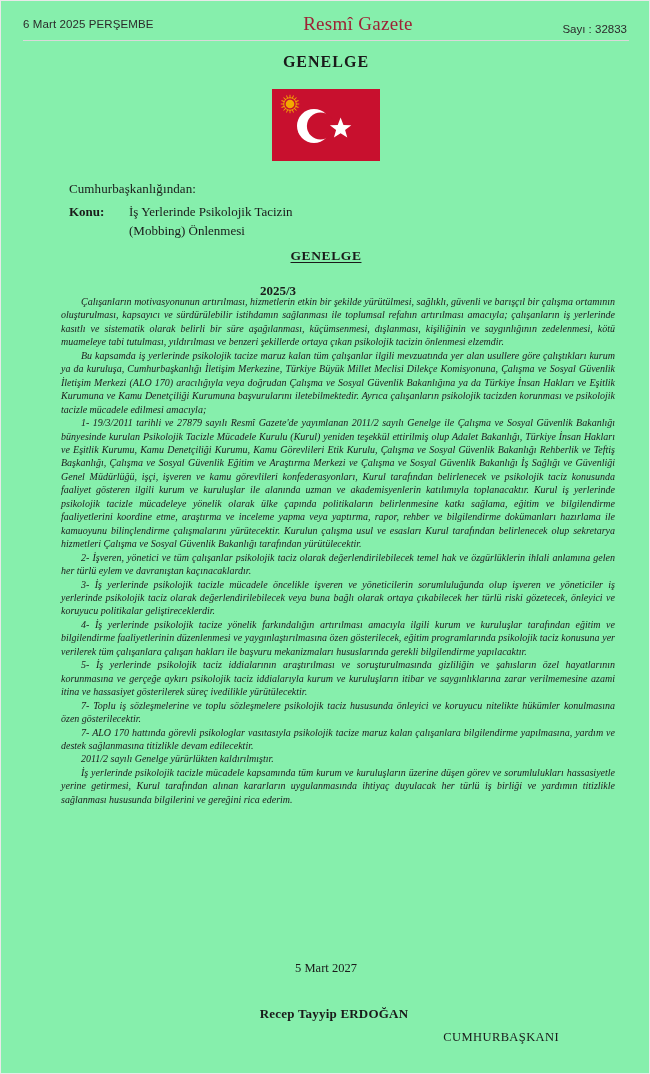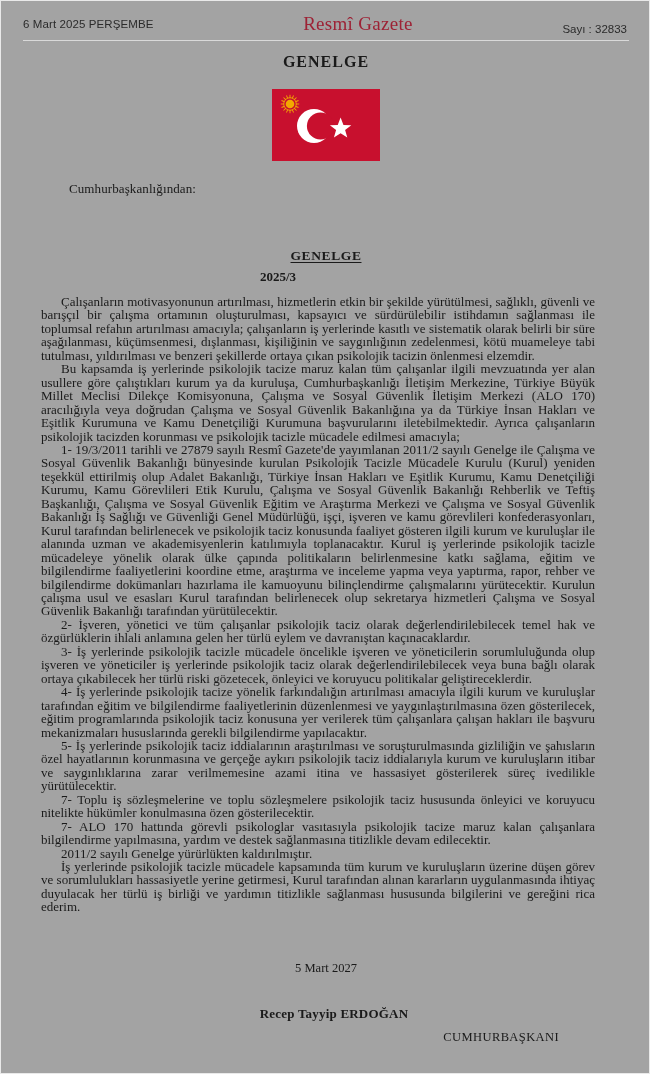--- a/index.html
+++ b/index.html
@@ -10,21 +10,21 @@
   }
   body {
     font-family: "Liberation Serif", "DejaVu Serif", serif;
     color: #1a1a1a;
   }
   #page {
     position: relative;
     width: 650px;
     height: 1074px;
     margin: 0 auto;
-    background: #a3a3a3;
+    background: #86efac;
     box-sizing: border-box;
     overflow: hidden;
     border: 1px solid #e9e9e9;
   }
 
   
   .masthead {
     position: absolute;
     top: 12px;
     left: 22px;
@@ -132,40 +132,41 @@
     width: 650px;
     text-align: center;
     font-size: 13.5px;
     font-weight: bold;
     text-decoration: underline;
     text-underline-offset: 2px;
     letter-spacing: 0.6px;
   }
   .circ-number {
     position: absolute;
-    top: 268px;
+    top: 282px;
     left: 0;
     width: 554px;
     text-align: center;
     font-size: 13px;
     font-weight: bold;
   }
 
   
   .body-copy {
     position: absolute;
     top: 294px;
-    left: 40px;
+    left: 60px;
     width: 554px;
-    font-size: 13px;
+    font-size: 10px;
     line-height: 13.45px;
     text-align: justify;
     text-justify: inter-word;
     -webkit-hyphens: none;
     hyphens: none;
+    font-style: italic;
   }
   .body-copy p {
     margin: 0;
     text-indent: 20px;
   }
 
   
   .sign-date {
     position: absolute;
     top: 960px;
@@ -247,20 +248,27 @@
           <circle cx="48.5" cy="37" r="13.6" fill="#c8102e"></circle>
         </g>
 
         <polygon fill="#ffffff" points="68.6,28.6 71.45,36.0 79.3,36.2 73.1,41.0 75.3,48.6 68.6,44.2 61.9,48.6 64.1,41.0 57.9,36.2 65.75,36.0"></polygon>
       </svg>
     </span>
   </div>
 
   <div class="from-line">Cumhurbaşkanlığından:</div>
 
+  <div class="subject-block">
+    <div class="subject-row">
+      <span class="subject-label">Konu:</span>
+      <span class="subject-value">İş Yerlerinde Psikolojik Tacizin</span>
+    </div>
+    <div class="subject-value-2">(Mobbing) Önlenmesi</div>
+  </div>
 
   <div class="circ-title">GENELGE</div>
   <div class="circ-number">2025/3</div>
 
   <div class="body-copy" id="body-copy">
       <p>Çalışanların motivasyonunun artırılması, hizmetlerin etkin bir şekilde yürütülmesi, sağlıklı, güvenli ve barışçıl bir çalışma ortamının oluşturulması, kapsayıcı ve sürdürülebilir istihdamın sağlanması ile toplumsal refahın artırılması amacıyla; çalışanların iş yerlerinde kasıtlı ve sistematik olarak belirli bir süre aşağılanması, küçümsenmesi, dışlanması, kişiliğinin ve saygınlığının zedelenmesi, kötü muameleye tabi tutulması, yıldırılması ve benzeri şekillerde ortaya çıkan psikolojik tacizin önlenmesi elzemdir.</p>
       <p>Bu kapsamda iş yerlerinde psikolojik tacize maruz kalan tüm çalışanlar ilgili mevzuatında yer alan usullere göre çalıştıkları kurum ya da kuruluşa, Cumhurbaşkanlığı İletişim Merkezine, Türkiye Büyük Millet Meclisi Dilekçe Komisyonuna, Çalışma ve Sosyal Güvenlik İletişim Merkezi (ALO 170) aracılığıyla veya doğrudan Çalışma ve Sosyal Güvenlik Bakanlığına ya da Türkiye İnsan Hakları ve Eşitlik Kurumuna ve Kamu Denetçiliği Kurumuna başvurularını iletebilmektedir. Ayrıca çalışanların psikolojik tacizden korunması ve psikolojik tacizle mücadele edilmesi amacıyla;</p>
       <p>1- 19/3/2011 tarihli ve 27879 sayılı Resmî Gazete'de yayımlanan 2011/2 sayılı Genelge ile Çalışma ve Sosyal Güvenlik Bakanlığı bünyesinde kurulan Psikolojik Tacizle Mücadele Kurulu (Kurul) yeniden teşekkül ettirilmiş olup Adalet Bakanlığı, Türkiye İnsan Hakları ve Eşitlik Kurumu, Kamu Denetçiliği Kurumu, Kamu Görevlileri Etik Kurulu, Çalışma ve Sosyal Güvenlik Bakanlığı Rehberlik ve Teftiş Başkanlığı, Çalışma ve Sosyal Güvenlik Eğitim ve Araştırma Merkezi ve Çalışma ve Sosyal Güvenlik Bakanlığı İş Sağlığı ve Güvenliği Genel Müdürlüğü, işçi, işveren ve kamu görevlileri konfederasyonları, Kurul tarafından belirlenecek ve psikolojik taciz konusunda faaliyet gösteren ilgili kurum ve kuruluşlar ile alanında uzman ve akademisyenlerin katılımıyla toplanacaktır. Kurul iş yerlerinde psikolojik tacizle mücadeleye yönelik olarak ülke çapında politikaların belirlenmesine katkı sağlama, eğitim ve bilgilendirme faaliyetlerini koordine etme, araştırma ve inceleme yapma veya yaptırma, rapor, rehber ve bilgilendirme dokümanları hazırlama ile kamuoyunu bilinçlendirme çalışmalarını yürütecektir. Kurulun çalışma usul ve esasları Kurul tarafından belirlenecek olup sekretarya hizmetleri Çalışma ve Sosyal Güvenlik Bakanlığı tarafından yürütülecektir.</p>
       <p>2- İşveren, yönetici ve tüm çalışanlar psikolojik taciz olarak değerlendirilebilecek temel hak ve özgürlüklerin ihlali anlamına gelen her türlü eylem ve davranıştan kaçınacaklardır.</p>
       <p>3- İş yerlerinde psikolojik tacizle mücadele öncelikle işveren ve yöneticilerin sorumluluğunda olup işveren ve yöneticiler iş yerlerinde psikolojik taciz olarak değerlendirilebilecek veya buna bağlı olarak ortaya çıkabilecek her türlü riski gözetecek, önleyici ve koruyucu politikalar geliştireceklerdir.</p>

